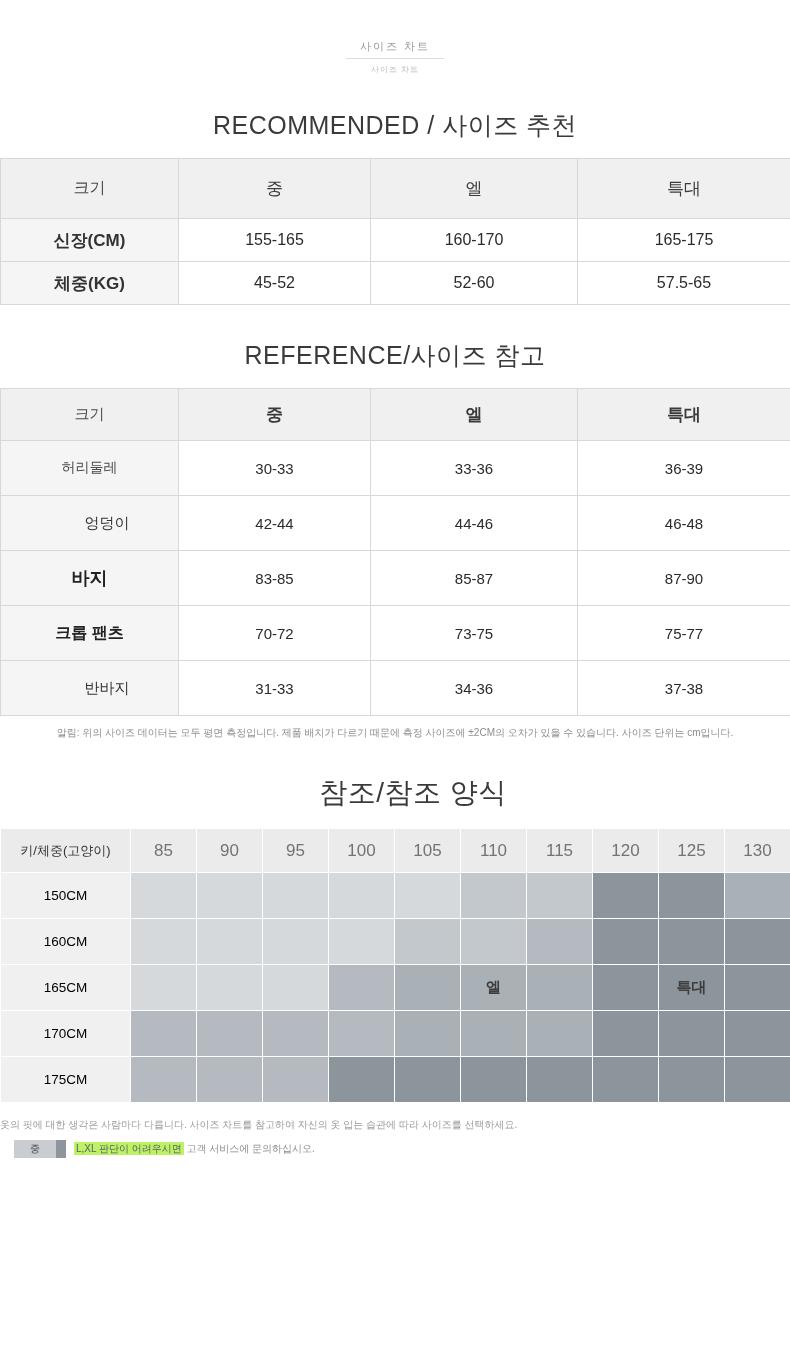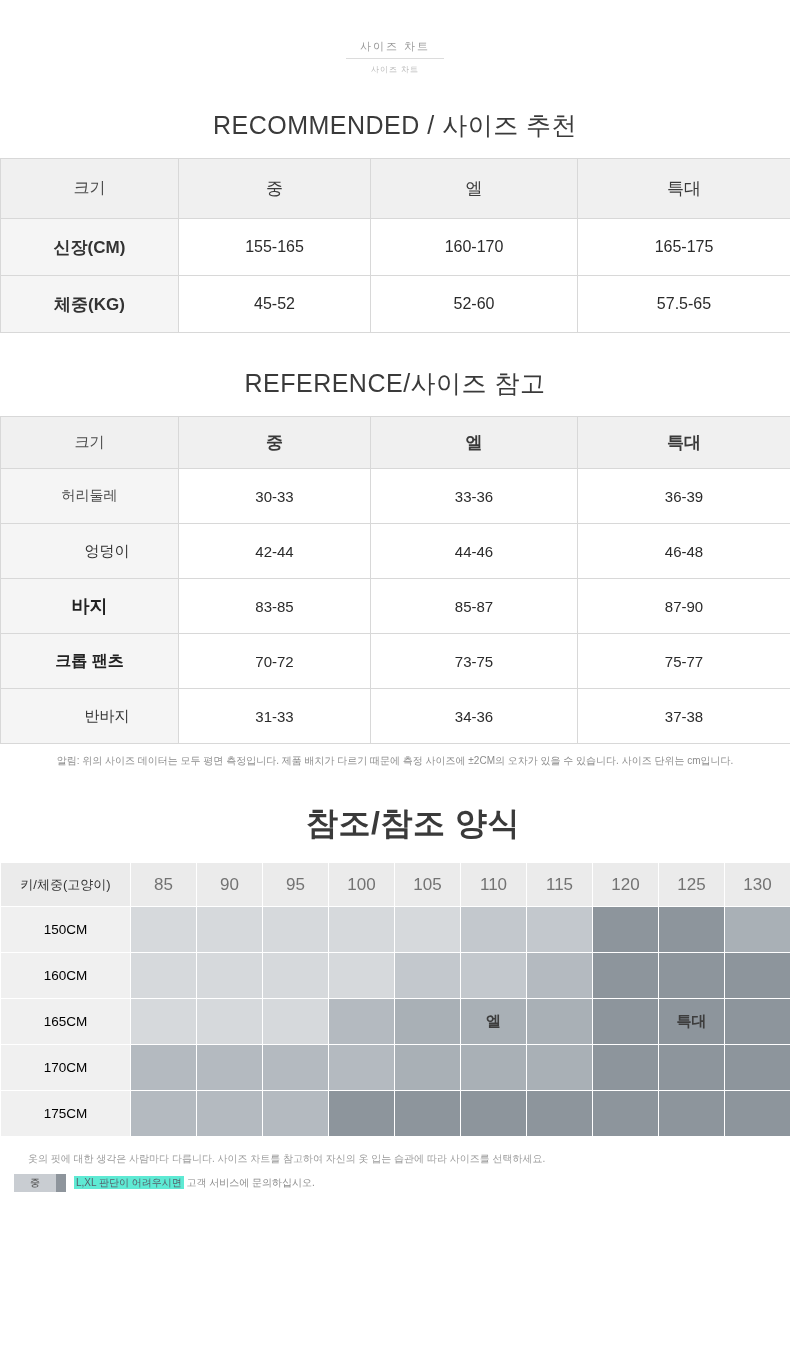--- a/index.html
+++ b/index.html
@@ -39,21 +39,21 @@
 
   
   .section-title {
     text-align: center;
     font-size: 25px;
     color: #3a3a3a;
     font-weight: 400;
     margin: 34px 0 16px 0;
     letter-spacing: 0.5px;
   }
-  .section-title.bold { font-weight: 700; font-size: 32px; padding-left: 36px; }
+  .section-title.bold { font-weight: 400; font-size: 28px; padding-left: 36px; }
 
   
   table.size-table {
     width: 790px;
     border-collapse: collapse;
     table-layout: fixed;
   }
   table.size-table th,
   table.size-table td {
     border: 1px solid #d8d8d8;
@@ -70,21 +70,21 @@
   #recommended-table col.c1 { width: 192px; }
   #recommended-table col.c2 { width: 207px; }
   #recommended-table col.c3 { width: 213px; }
   #recommended-table thead th {
     height: 60px;
     font-size: 17px;
     color: #3a3a3a;
   }
   #recommended-table thead th.head-first { font-size: 16px; color:#4a4a4a; }
   #recommended-table tbody td {
-    height: 57px;
+    height: 43px;
     font-size: 16px;
   }
   #recommended-table tbody td.rowlabel {
     background: #f5f5f5;
     font-size: 17px;
     font-weight: 700;
     color: #333;
   }
 
   
@@ -160,21 +160,21 @@
     height: 46px;
     font-size: 15px;
     font-weight: 700;
     color: #3d3d3d;
   }
 
   
   .footer-note {
     font-size: 10px;
     color: #9a9a9a;
-    margin: 14px 0 0 28px;
+    margin: 14px 0 0 0;
     line-height: 1.5;
   }
   .footer-bar {
     display: flex;
     align-items: center;
     margin: 8px 0 0 14px;
     gap: 0;
   }
   .footer-chip {
     width: 42px;
@@ -190,21 +190,21 @@
     width: 10px;
     height: 18px;
     background: #8e959c;
   }
   .footer-text {
     font-size: 10px;
     color: #8a8a8a;
     margin-left: 8px;
   }
   .footer-highlight {
-    background: #5eead4;
+    background: #bef264;
     color: #55606b;
     padding: 1px 2px;
   }
 </style>
 </head>
 <body>
 
 <div class="mini-header">
   <div class="line1">사이즈 차트</div>
   <div class="line2">사이즈 차트</div>

